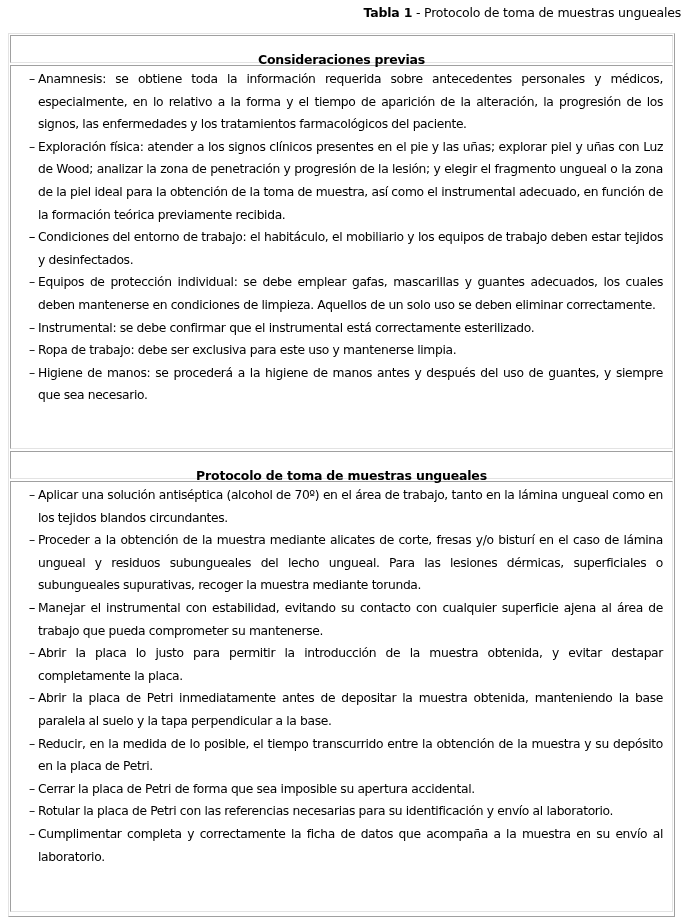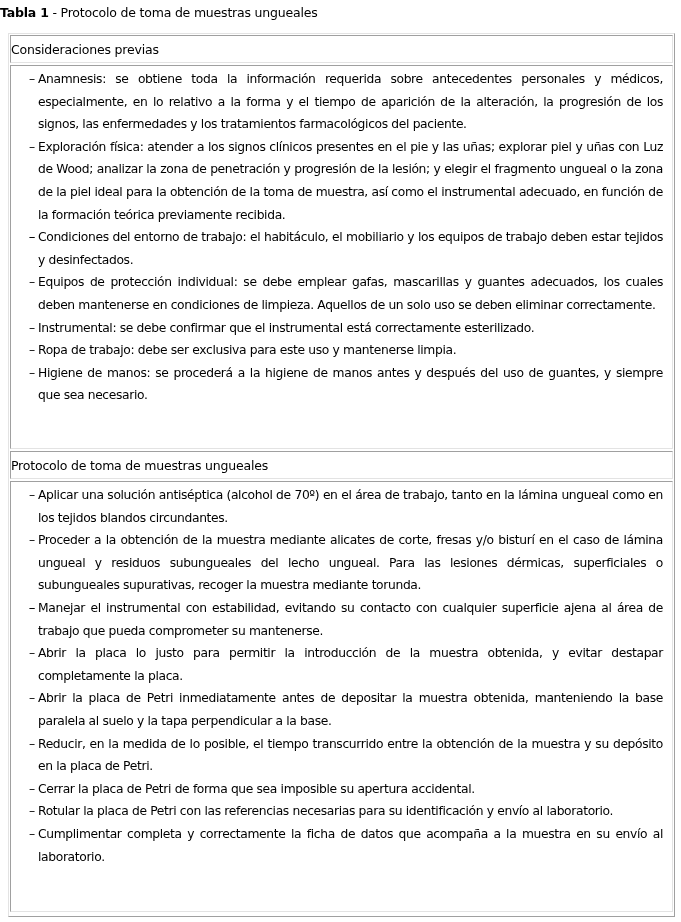--- a/index.html
+++ b/index.html
@@ -13,21 +13,21 @@
     overflow: hidden;
     font-family: "DejaVu Sans", sans-serif;
     color: #000000;
     position: relative;
   }
   .caption {
     position: absolute;
     top: 4px;
     left: 0;
     width: 681px;
-    text-align: left;
+    text-align: right;
     font-size: 12.5px;
     line-height: 18px;
     letter-spacing: -0.2px;
   }
   .caption b {
     font-weight: bold;
   }
   .outer {
     position: absolute;
     left: 8px;
@@ -45,25 +45,25 @@
     box-sizing: border-box;
     border-top: 1px solid #a0a0a0;
     border-left: 1px solid #a0a0a0;
     border-right: 1px solid #e3e3e3;
     border-bottom: 1px solid #e3e3e3;
     margin-bottom: 2px;
     width: 663px;
   }
   .cell.head {
     height: 28px;
-    text-align: left;
-    font-weight: normal;
+    text-align: center;
+    font-weight: bold;
     font-size: 12.5px;
     line-height: 20px;
-    padding-top: 4px;
+    padding-top: 14px;
     letter-spacing: -0.2px;
   }
   .cell.body1 { height: 384px; padding-top: 2px; }
   .cell.body2 { height: 431px; padding-top: 2px; margin-bottom: 0; }
   ul.items {
     list-style: none;
     margin: 0;
     padding: 0 9px 0 27px;
   }
   ul.items li {

